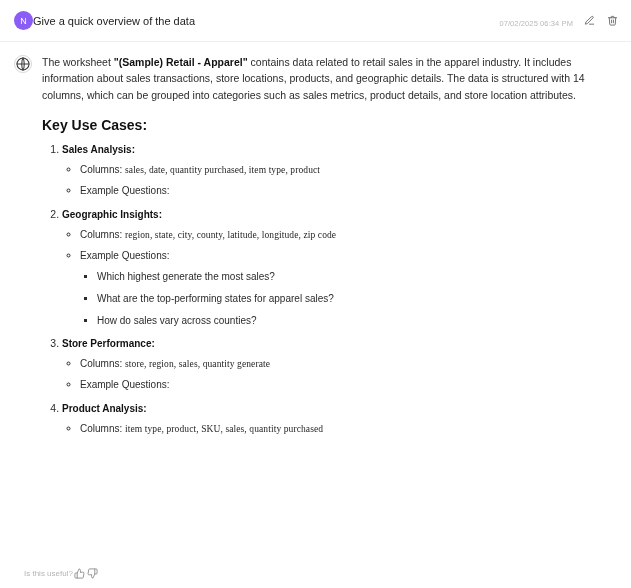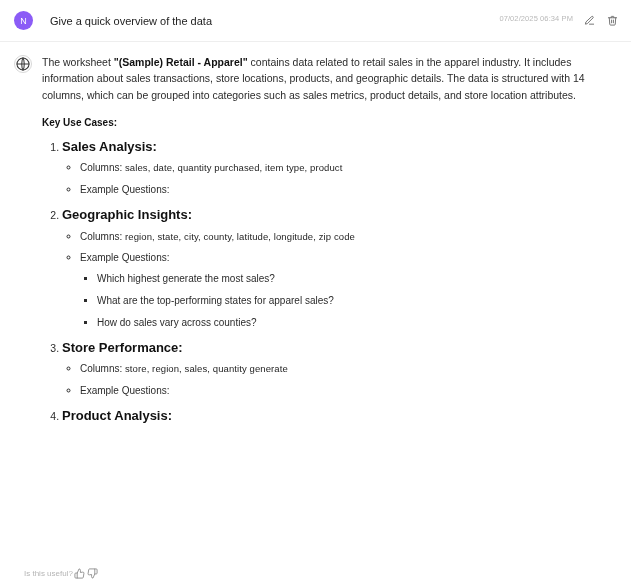--- a/index.html
+++ b/index.html
@@ -38,31 +38,31 @@
     background: #8b5cf6;
     color: #ffffff;
     font-size: 9px;
     display: flex;
     align-items: center;
     justify-content: center;
     flex: 0 0 auto;
     letter-spacing: 0;
   }
   .prompt-text {
-    margin-left: 17px;
+    margin-left: 0;
     font-size: 11px;
     color: #222222;
     flex: 1 1 auto;
     white-space: nowrap;
     overflow: hidden;
     text-overflow: ellipsis;
   }
   .prompt-meta {
     display: flex;
-    align-items: flex-start;
+    align-items: flex-end;
     gap: 9px;
     flex: 0 0 auto;
   }
   .timestamp {
     font-size: 7.5px;
     color: #b9b9b9;
     letter-spacing: 0.1px;
   }
   .icon-btn {
     width: 14px;
@@ -103,40 +103,40 @@
   }
   p.intro {
     margin: 0 0 0 0;
     font-size: 10.5px;
     line-height: 1.55;
     color: #2b2b2b;
   }
   p.intro b { font-weight: bold; color: #111111; }
 
   h2.section-title {
-    font-size: 10px;
+    font-size: 14px;
     font-weight: bold;
     color: #111111;
     margin: 14px 0 9px 0;
   }
 
   ol.cases {
     margin: 0;
     padding-left: 20px;
     list-style-type: decimal;
   }
   ol.cases > li {
     margin: 0 0 4px 0;
     font-size: 10.5px;
     line-height: 1.5;
   }
   ol.cases > li > .case-name {
     font-weight: bold;
     color: #111111;
-    font-size: 13px;
+    font-size: 10px;
   }
   ul.level2 {
     margin: 5px 0 8px 0;
     padding-left: 18px;
     list-style-type: circle;
   }
   ul.level2 > li {
     margin: 0 0 7px 0;
     font-size: 10px;
     line-height: 1.45;
@@ -148,21 +148,21 @@
     list-style-type: square;
   }
   ul.level3 > li {
     margin: 0 0 8px 0;
     font-size: 10px;
     line-height: 1.4;
     color: #2b2b2b;
   }
   ul.level3 > li:last-child { margin-bottom: 2px; }
   code {
-    font-family: Liberation Sans, sans-serif;
+    font-family: Liberation Serif, serif;
     font-size: 9.5px;
     color: #1f1f1f;
     letter-spacing: 0.1px;
   }
 
   
   .feedback {
     display: flex;
     align-items: center;
     gap: 0;
@@ -256,20 +256,24 @@
           <span class="case-name">Store Performance:</span>
           <ul class="level2">
             <li><span>Columns: </span><code>store, region, sales, quantity generate</code></li>
             <li><span>Example Questions:</span>
             </li>
           </ul>
         </li>
 
         <li>
           <span class="case-name">Product Analysis:</span>
+          <ul class="level2">
+            <li><span>Columns: </span><code>item type, product, SKU, sales, quantity purchased</code></li>
+
+          </ul>
         </li>
 
       </ol>
 
     </div>
   </div>
 
   <div class="feedback">
     <span class="feedback-label">Is this useful?</span>
     <span class="thumb">

